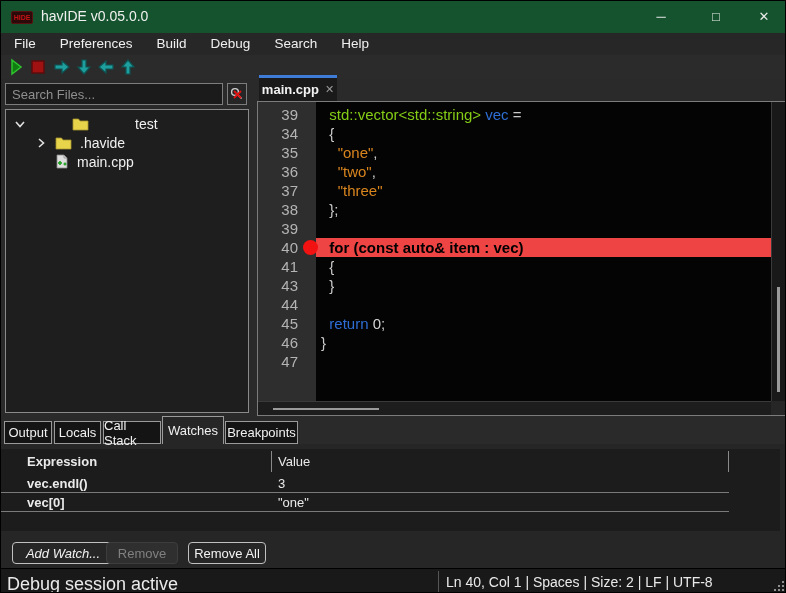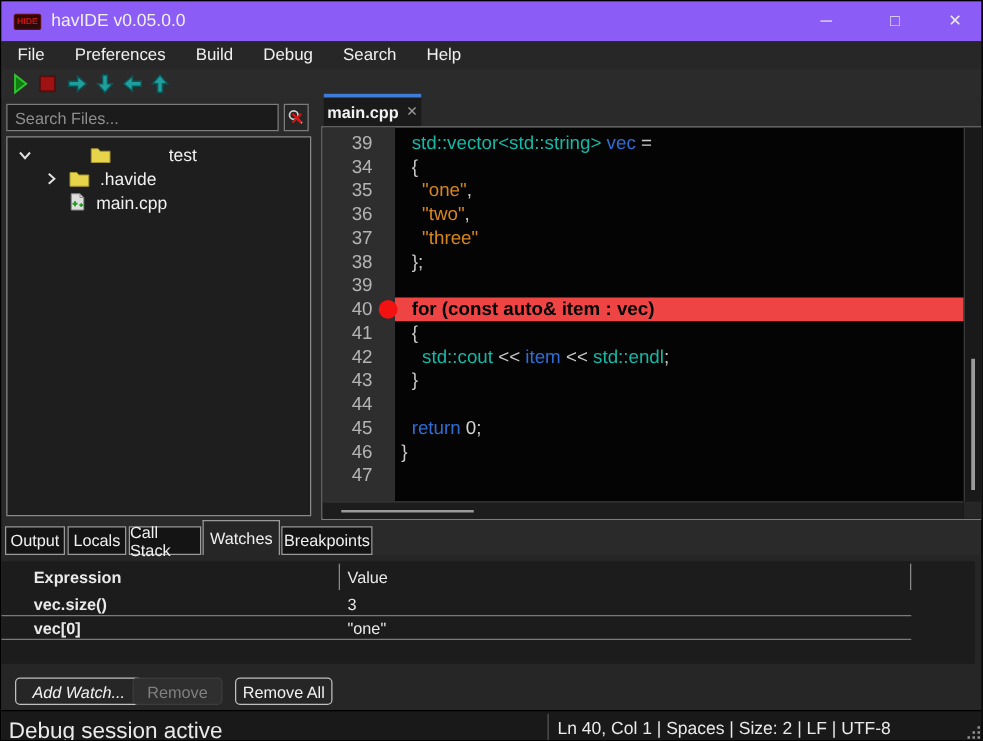--- a/index.html
+++ b/index.html
@@ -3,21 +3,21 @@
 <meta charset="utf-8">
 <style>
   * { margin:0; padding:0; box-sizing:border-box; }
   html,body { background:#000; }
   #app {
     position:relative; width:786px; height:593px; overflow:hidden;
     background:#2a2a2a; font-family:"Liberation Sans", sans-serif; color:#e8e8e8;
     border:1px solid #000;
   }
   
-  #titlebar { position:absolute; left:0; top:0; width:786px; height:32px; background:#8b5cf6; }
+  #titlebar { position:absolute; left:0; top:0; width:786px; height:32px; background:#14532d; }
   #app-logo { position:absolute; left:10px; top:10px; width:22px; height:13px; background:#2d0a0a;
     border:1px solid #5a1010; border-radius:2px; color:#c41414; font-size:7px; font-weight:bold;
     text-align:center; line-height:11px; letter-spacing:0; }
   #app-title { position:absolute; left:40px; top:7px; font-size:14px; color:#f0f0f0; }
   .win-btn { position:absolute; top:0; width:46px; height:32px; text-align:center; line-height:32px;
     color:#e8e8e8; font-size:13px; cursor:default; }
   #btn-min { left:637px; } #btn-max { left:692px; } #btn-close { left:740px; }
   
   #menubar { position:absolute; left:0; top:32px; width:786px; height:22px; background:#272727;
     display:flex; align-items:center; padding-left:1px; }
@@ -44,21 +44,21 @@
   
   #editor { position:absolute; left:256px; top:100px; width:529px; height:315px; background:#040404;
     border:1px solid #7c7c7c; overflow:hidden; }
   #gutter-bg { position:absolute; left:0; top:0; bottom:14px; width:58px; background:#2e2e2e; }
   #editor-lines { position:absolute; left:0; top:3px; right:14px; }
   .code-row { display:flex; height:19px; line-height:19px; font-size:15px; }
   .gut { position:relative; flex:none; width:58px; text-align:right; padding-right:18px; color:#b4b4b4; }
   .bp { position:absolute; right:-2px; top:2px; width:15px; height:15px; border-radius:50%; background:#f21212; }
   .src { flex:1; white-space:pre; padding-left:5px; }
   .src.hl { background:#ef4444; }
-  .tk-t { color:#14b8a6; } .tk-i { color:#2e6ed4; } .tk-k { color:#2e6ed4; }
+  .tk-t { color:#84cc16; } .tk-i { color:#2e6ed4; } .tk-k { color:#2e6ed4; }
   .tk-p { color:#c9c9c9; } .tk-s { color:#d9851e; } .tk-n { color:#d6d6d6; }
   .tk-hlt { color:#000; font-weight:bold; }
   #vscroll { position:absolute; right:0; top:0; bottom:14px; width:14px; background:#191919; border-left:1px solid #3a3a3a; }
   #vscroll .thumb { position:absolute; left:5px; width:3px; top:185px; height:105px; background:#9a9a9a; }
   #hscroll { position:absolute; left:0; right:14px; bottom:0; height:14px; background:#1d1d1d; border-top:1px solid #3a3a3a; }
   #hscroll .thumb { position:absolute; left:15px; top:6px; width:106px; height:2px; background:#9a9a9a; }
   #scroll-corner { position:absolute; right:0; bottom:0; width:14px; height:14px; background:#262626; }
   
   #bottom-panel { position:absolute; left:0; top:443px; width:786px; height:124px; background:#262626; }
   .btab { position:absolute; height:23px; top:420px; background:#141414; border:1px solid #9a9a9a;
@@ -224,24 +224,20 @@
         </div>
         <div class="code-row">
           <div class="gut">40<span class="bp"></span></div>
           <div class="src hl"><span class="tk-hlt">  for (const auto&amp; item : vec)</span></div>
         </div>
         <div class="code-row">
           <div class="gut">41</div>
           <div class="src"><span class="tk-p">  {</span></div>
         </div>
         <div class="code-row">
-          <div class="gut">42</div>
-          <div class="src"><span class="tk-p">    </span><span class="tk-t">std::cout</span><span class="tk-p"> &lt;&lt; </span><span class="tk-i">item</span><span class="tk-p"> &lt;&lt; </span><span class="tk-t">std::endl</span><span class="tk-p">;</span></div>
-        </div>
-        <div class="code-row">
           <div class="gut">43</div>
           <div class="src"><span class="tk-p">  }</span></div>
         </div>
         <div class="code-row">
           <div class="gut">44</div>
           <div class="src"></div>
         </div>
         <div class="code-row">
           <div class="gut">45</div>
           <div class="src"><span class="tk-p">  </span><span class="tk-k">return</span><span class="tk-n"> 0</span><span class="tk-p">;</span></div>
@@ -272,21 +268,21 @@
   <div class="btab" id="btab-4">Breakpoints</div>
 
   <div id="watch-table">
     <div class="wt-row wt-header">
       <div class="wt-c1">Expression</div>
       <div class="wt-c2">Value</div>
       <div class="wt-vsep" style="left:270px"></div>
       <div class="wt-vsep" style="left:727px"></div>
     </div>
     <div class="wt-row wt-data">
-      <div class="wt-c1">vec.size()</div>
+      <div class="wt-c1">vec.endl()</div>
       <div class="wt-c2">3</div>
     </div>
     <div class="wt-row wt-data">
       <div class="wt-c1">vec[0]</div>
       <div class="wt-c2">"one"</div>
     </div>
   </div>
 
   <div class="wbtn enabled" id="btn-add">Add Watch...</div>
   <div class="wbtn disabled" id="btn-remove">Remove</div>

